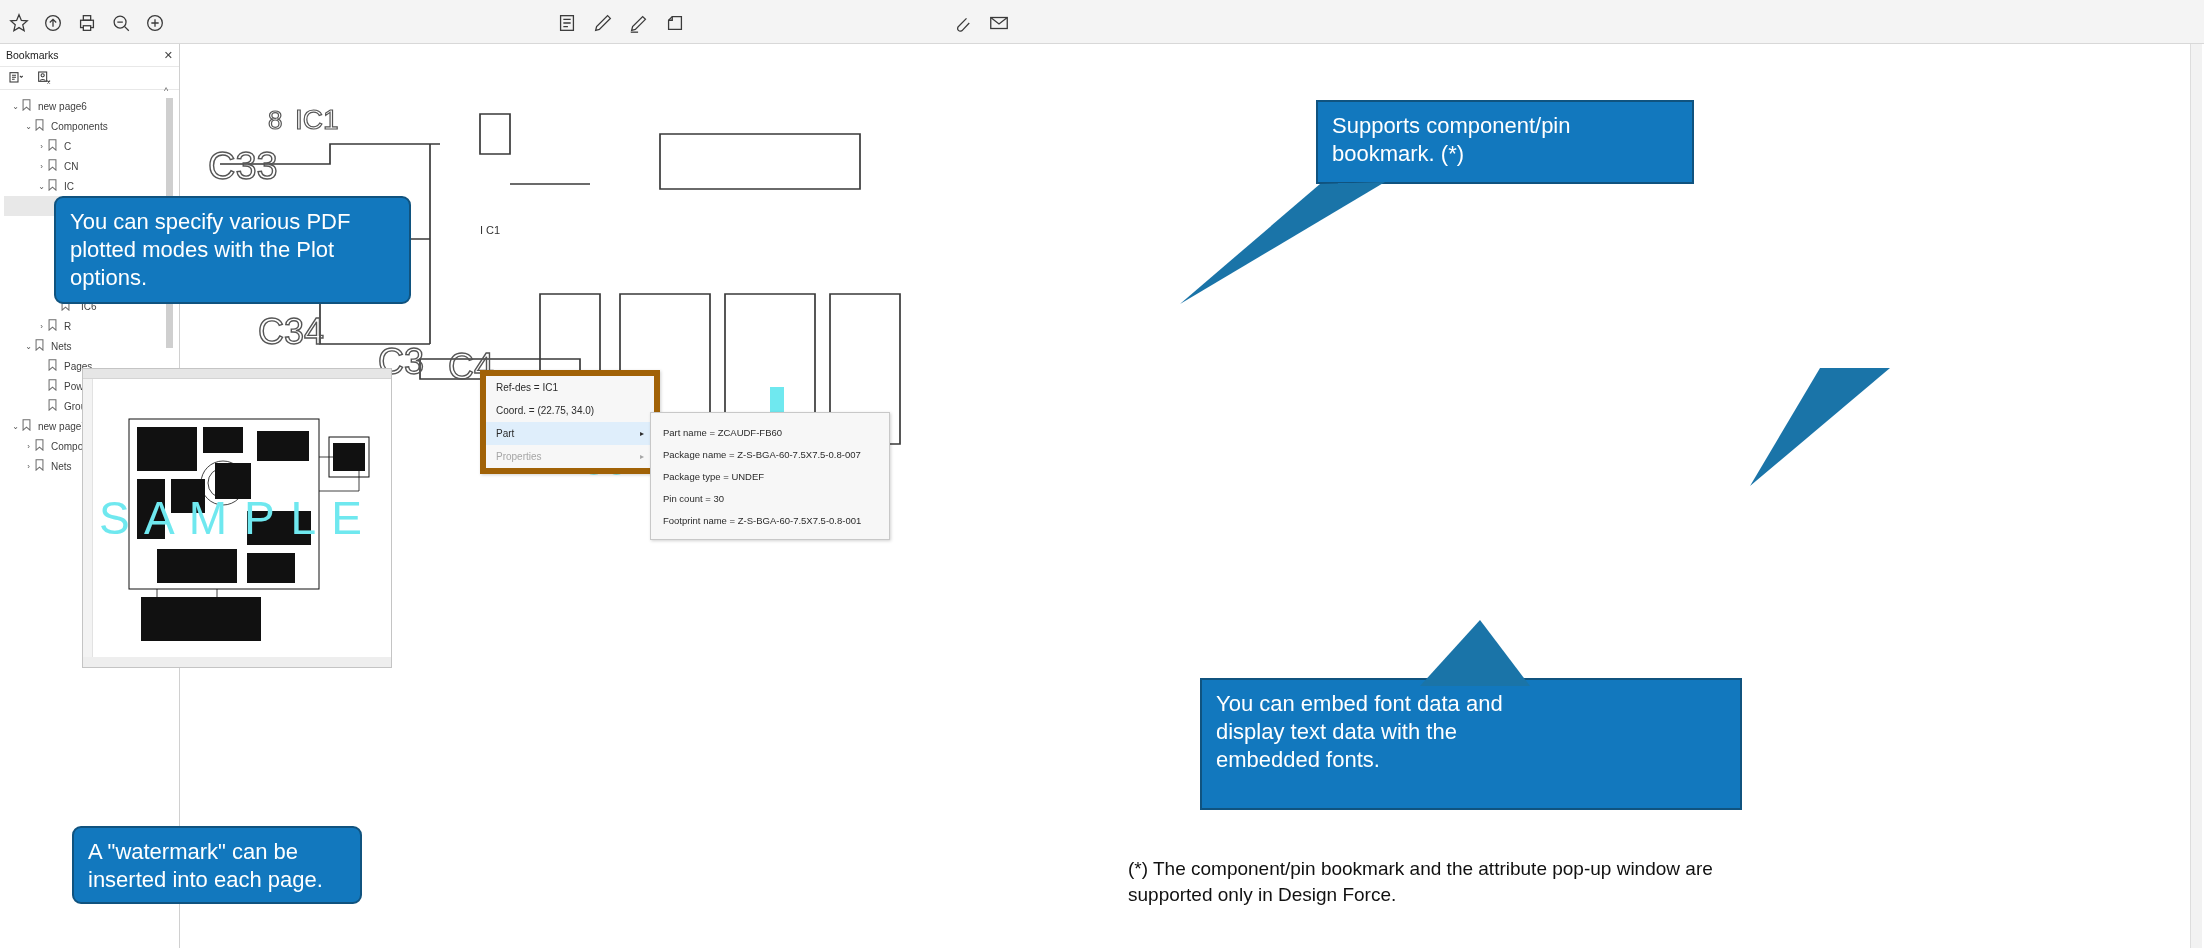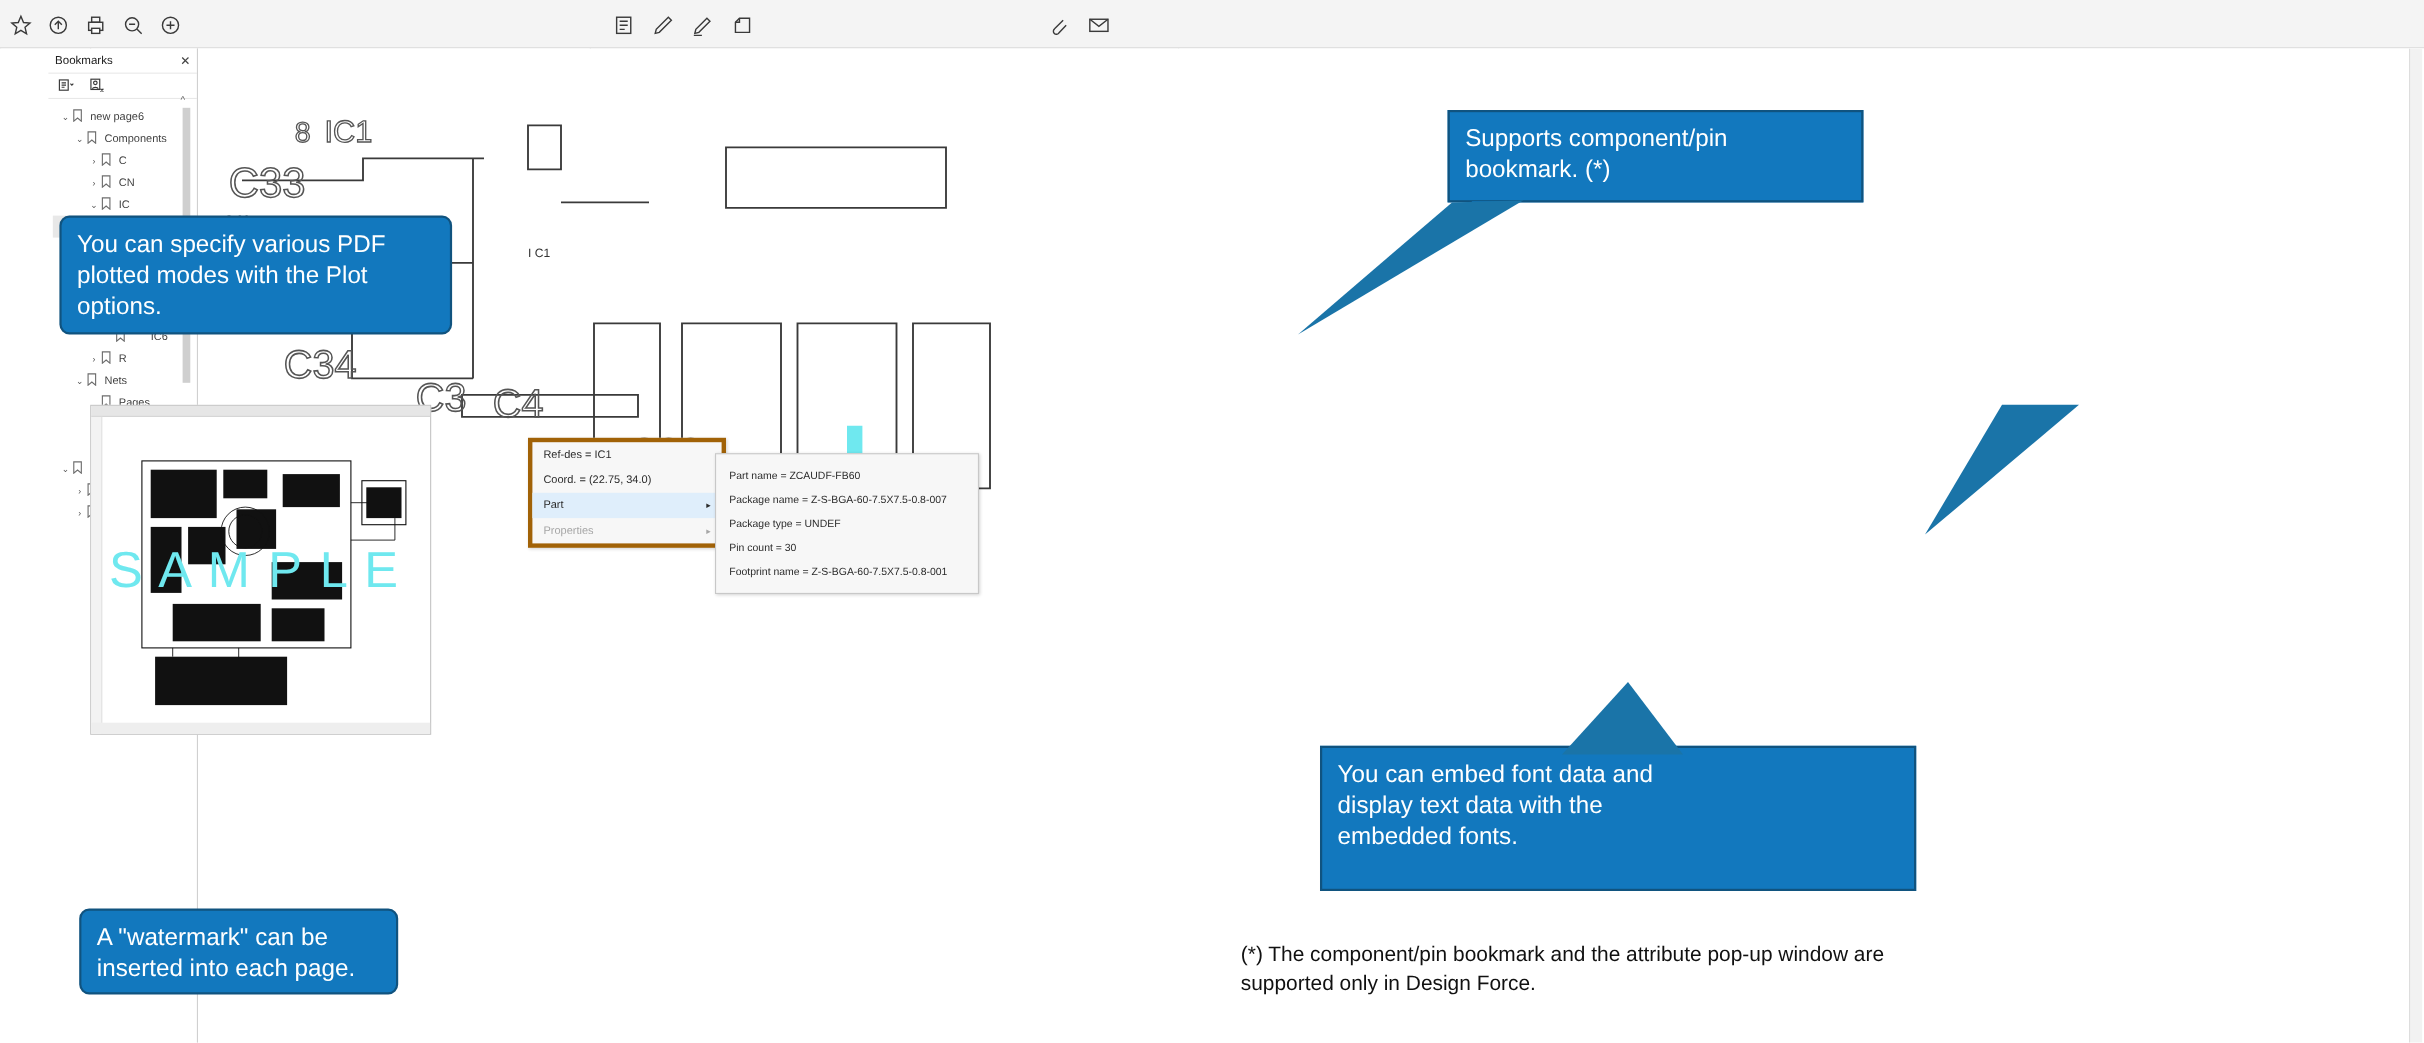--- a/index.html
+++ b/index.html
@@ -81,31 +81,31 @@
     color:#fff; font-size:22px; line-height:1.28; padding:10px 14px; font-family:"Liberation Sans",sans-serif;
   }
   .cal.sharp{border-radius:0;}
   .conn { position:absolute; background:#145e8c; }
   .tri { position:absolute; width:0;height:0; }
 
   
   #pdfwin { left:1128px; top:64px; width:1072px; height:475px; background:#f4f4f4; border:1px solid #c0c0c0;}
   .tbar { position:absolute; left:0; top:0; right:0; height:44px; background:#f4f4f4; border-bottom:1px solid #d8d8d8;}
   .tbicon{position:absolute; top:12px; width:22px;height:22px; color:#3a3a3a;}
-  #bmpanel{position:absolute;left:0;top:44px;width:180px;bottom:0;background:#fff;border-right:1px solid #d0d0d0;padding-left:44px;}
+  #bmpanel{position:absolute;left:0;top:44px;width:180px;bottom:0;background:#fff;border-right:1px solid #d0d0d0;}
   .bm-title{height:22px;display:flex;align-items:center;padding:0 6px;font-size:10.5px;color:#222;}
   .bm-tools{height:24px;border-top:1px solid #e8e8e8;border-bottom:1px solid #e8e8e8;display:flex;align-items:center;gap:12px;padding:0 8px;}
   .bm-tree{padding:6px 0 0 4px;}
   .bnode{display:flex;align-items:center;height:20px;font-size:10px;color:#3f3f3f;white-space:nowrap;}
   .bnode.sel{background:#e8e8e8;}
   .chev{width:11px;text-align:center;font-size:8px;color:#555;}
   .bmk{width:13px;display:inline-block;}
   #canvasarea{position:absolute;left:180px;top:44px;right:0;bottom:0;background:#fff;overflow:hidden;}
 
-  .popmenu{position:absolute;background:#f7f7f7;border:4px solid #a16207;box-shadow:1px 1px 3px rgba(0,0,0,.18);margin-top:28px;}
+  .popmenu{position:absolute;background:#f7f7f7;border:6px solid #a16207;box-shadow:1px 1px 3px rgba(0,0,0,.18);}
   .pm-item{height:23px;display:flex;align-items:center;padding:0 10px;font-size:10px;color:#2b2b2b;}
   .pm-item.sel{background:#dfeefb;}
   .pm-item.dis{color:#a6a6a6;}
   .pm-item .arr{margin-left:auto;font-size:8px;}
   .pm2{position:absolute;background:#f7f7f7;border:1px solid #c8c8c8;box-shadow:1px 1px 3px rgba(0,0,0,.18);padding:8px 0;}
   .pm2 .r{height:22px;display:flex;align-items:center;padding:0 12px;font-size:9.5px;color:#2b2b2b;}
 
   
   #preview{left:82px;top:368px;width:310px;height:300px;background:#fff;border:1px solid #c4c4c4;}
   .wm{position:absolute;font-family:"Liberation Sans",sans-serif;color:#6fe8ef;font-size:44px;letter-spacing:2px;}
@@ -536,21 +536,21 @@
                 <path d="M2 1h8v12l-4-3.4L2 13z"></path>
               </svg></span>
             <span style="margin-left:4px">IC5</span>
           </div>
           <div class="bnode">
             <span style="width:45px"></span>
             <span class="chev"></span>
             <span class="bmk"><svg width="11" height="12" viewBox="0 0 12 14" fill="none" stroke="#6d6d6d" stroke-width="1.2">
                 <path d="M2 1h8v12l-4-3.4L2 13z"></path>
               </svg></span>
-            <span style="margin-left:20px">IC6</span>
+            <span style="margin-left:8px">IC6</span>
           </div>
           <div class="bnode">
             <span style="width:32px"></span>
             <span class="chev">›</span>
             <span class="bmk"><svg width="11" height="12" viewBox="0 0 12 14" fill="none" stroke="#6d6d6d" stroke-width="1.2">
                 <path d="M2 1h8v12l-4-3.4L2 13z"></path>
               </svg></span>
             <span style="margin-left:4px">R</span>
           </div>
           <div class="bnode">

